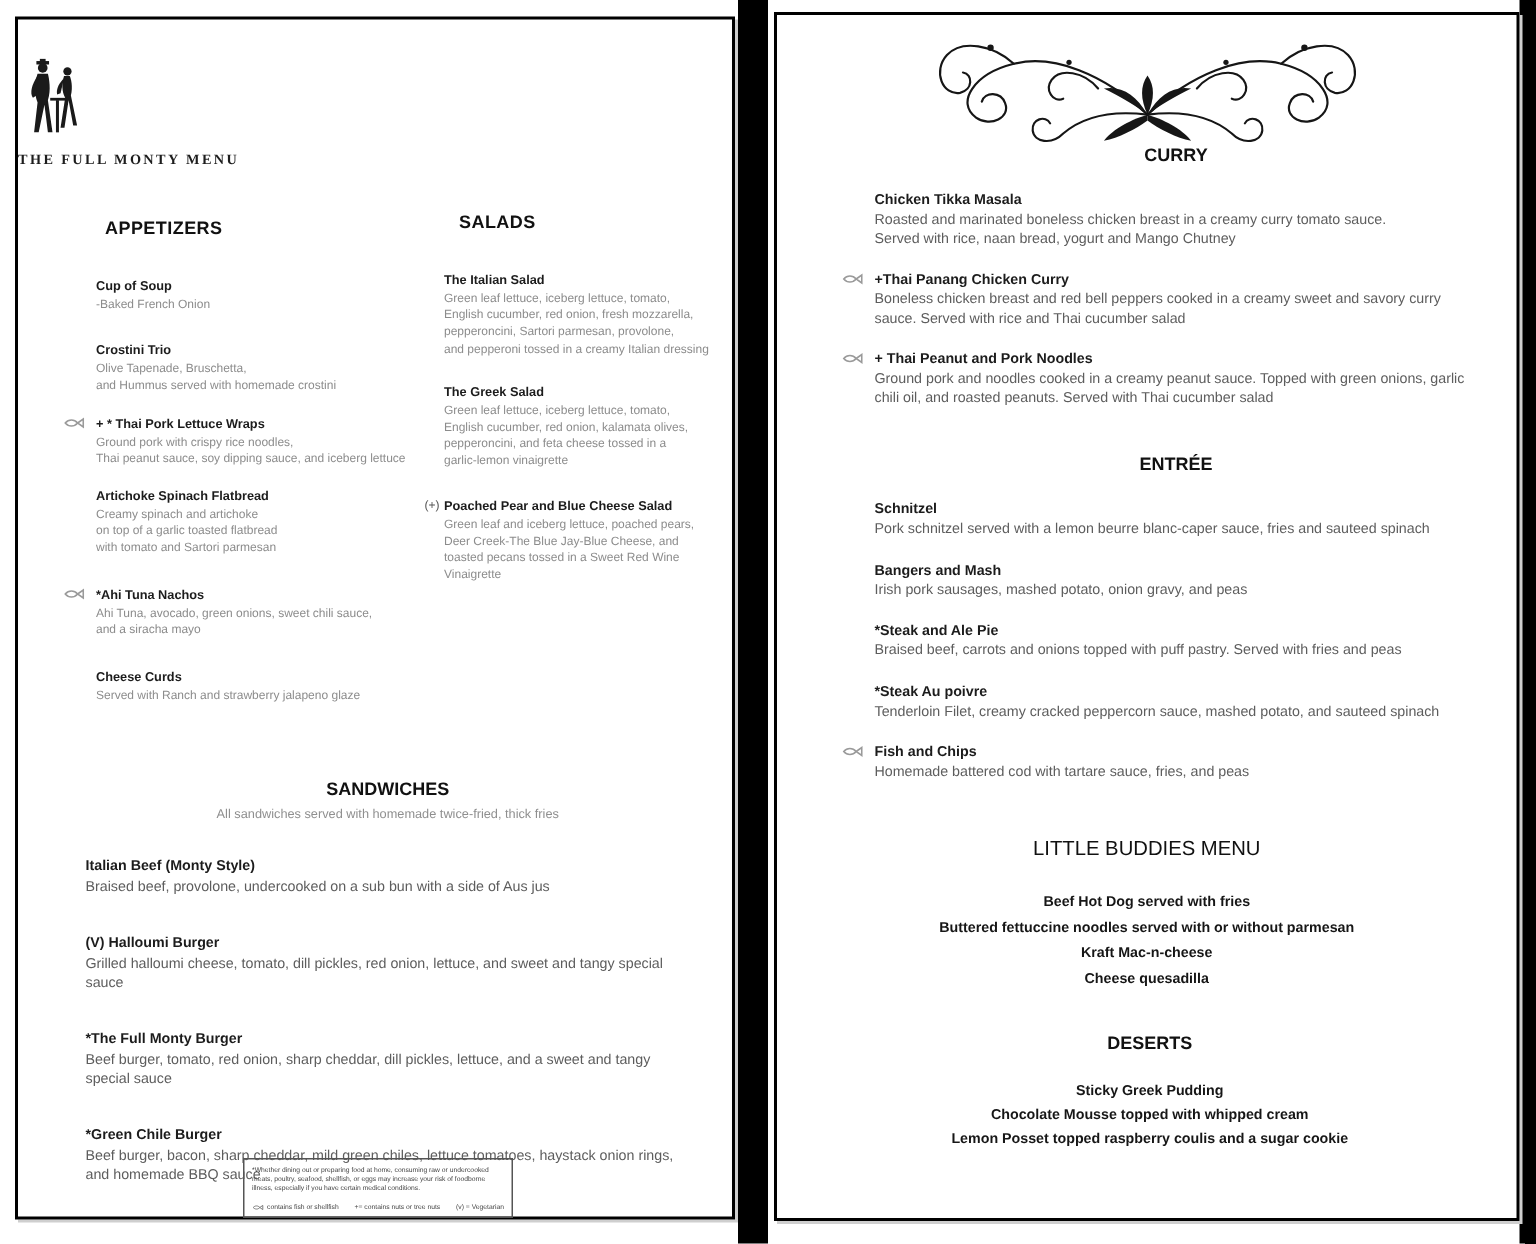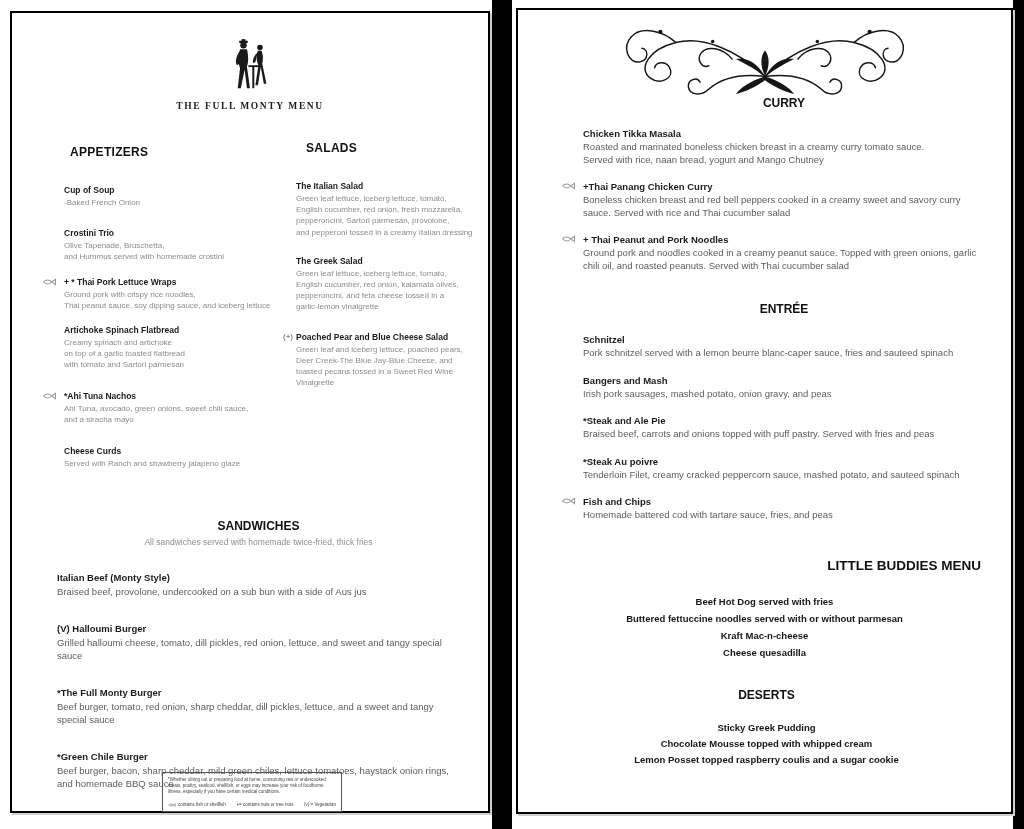--- a/index.html
+++ b/index.html
@@ -10,21 +10,21 @@
   .bar{position:absolute;top:0;height:829px;background:#000;}
   .bar.center{left:492px;width:20px;}
   .bar.right{left:1013px;width:11px;}
 
   .page{position:absolute;background:#fff;border:2px solid #000;box-sizing:border-box;
         box-shadow:2px 2px 0 #cfcfcf;}
   .page-left{left:10px;top:11px;width:480px;height:802px;}
   .page-right{left:516px;top:8px;width:497px;height:806px;}
 
   
-  .logo-block{position:absolute;top:26px;left:0;right:0;text-align:center;}
+  .logo-block{position:absolute;top:26px;left:0;right:0;text-align:left;}
   .logo-title{font-family:"Liberation Serif", serif;font-size:9.5px;font-weight:700;
               letter-spacing:1.6px;color:#1d1d1d;margin-top:4px;}
   .col{position:absolute;}
   .col-appetizers{left:52px;top:132px;width:228px;}
   .col-salads{left:284px;top:128px;width:196px;}
   .sec-heading{font-size:12px;font-weight:700;color:#111;letter-spacing:.3px;margin:0 0 26px 6px;}
   .col-salads .sec-heading{margin-left:10px;}
   .mi{position:relative;margin:0 0 14px 0;}
   .mi-name{font-size:8.5px;font-weight:700;color:#1c1c1c;line-height:11px;white-space:pre-line;}
   .mi-desc{font-size:8px;color:#8c8c8c;line-height:11.2px;white-space:pre-line;margin-top:1px;}
@@ -49,21 +49,21 @@
   .flourish-wrap{position:absolute;top:10px;left:0;right:0;text-align:center;}
   .rp-sec{position:absolute;left:65px;right:26px;}
   .rp-center{text-align:center;}
   .rp-heading{text-align:center;font-size:12px;font-weight:700;color:#111;margin:0 0 18px 0;}
   .rp .mi-name{font-size:9.5px;line-height:12px;}
   .rp .mi-desc{font-size:9.5px;color:#5d5d5d;line-height:12.5px;}
   .rp .mi{margin-bottom:15px;}
   .sec-curry{top:86px;}
   .sec-entree{top:292px;}
   .sec-kids{top:548px;left:30px;right:30px;}
-  .kids-heading{font-size:13.5px;font-weight:700;color:#111;text-align:right;margin:0 0 20px 0;}
+  .kids-heading{font-size:13.5px;font-weight:400;color:#111;text-align:center;margin:0 0 20px 0;}
   .kids-line{font-size:9.5px;font-weight:700;color:#161616;line-height:17px;text-align:center;}
   .sec-deserts{top:678px;left:34px;right:30px;}
   .deserts-line{font-size:9.5px;font-weight:700;color:#161616;line-height:16px;text-align:center;}
 </style>
 </head>
 <body>
 
 <div class="bar center"></div>
 <div class="bar right"></div>
 

